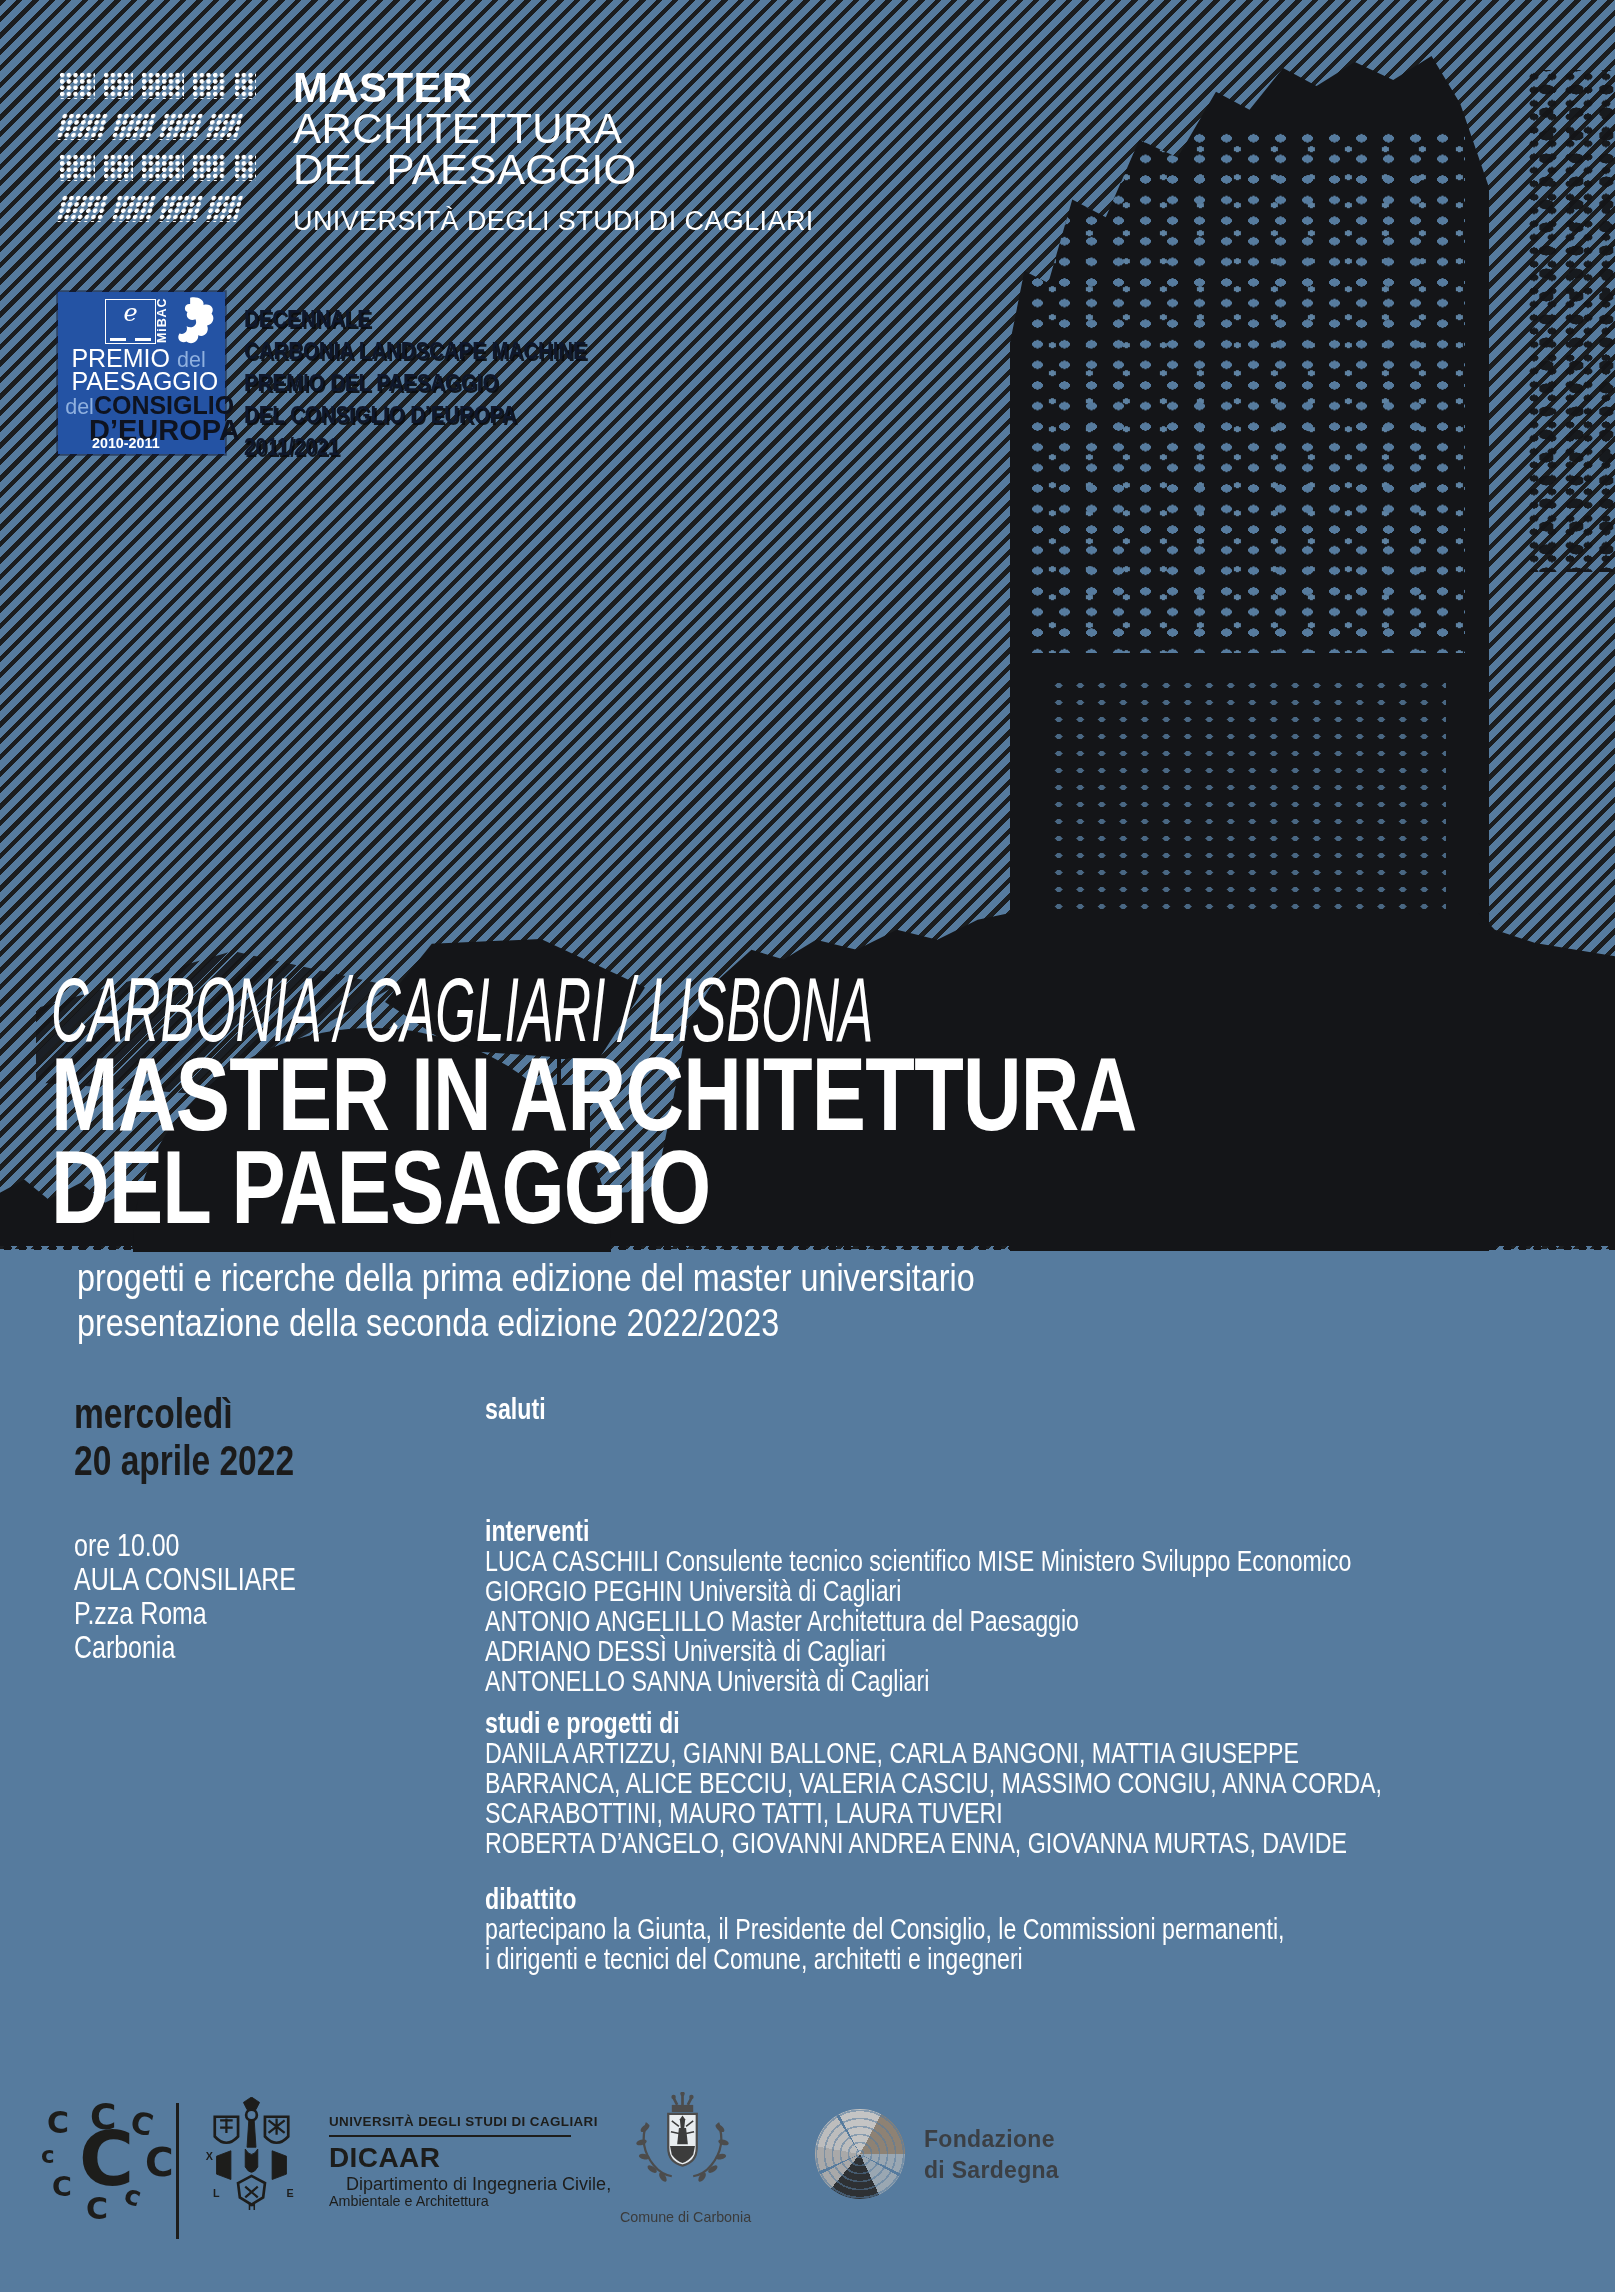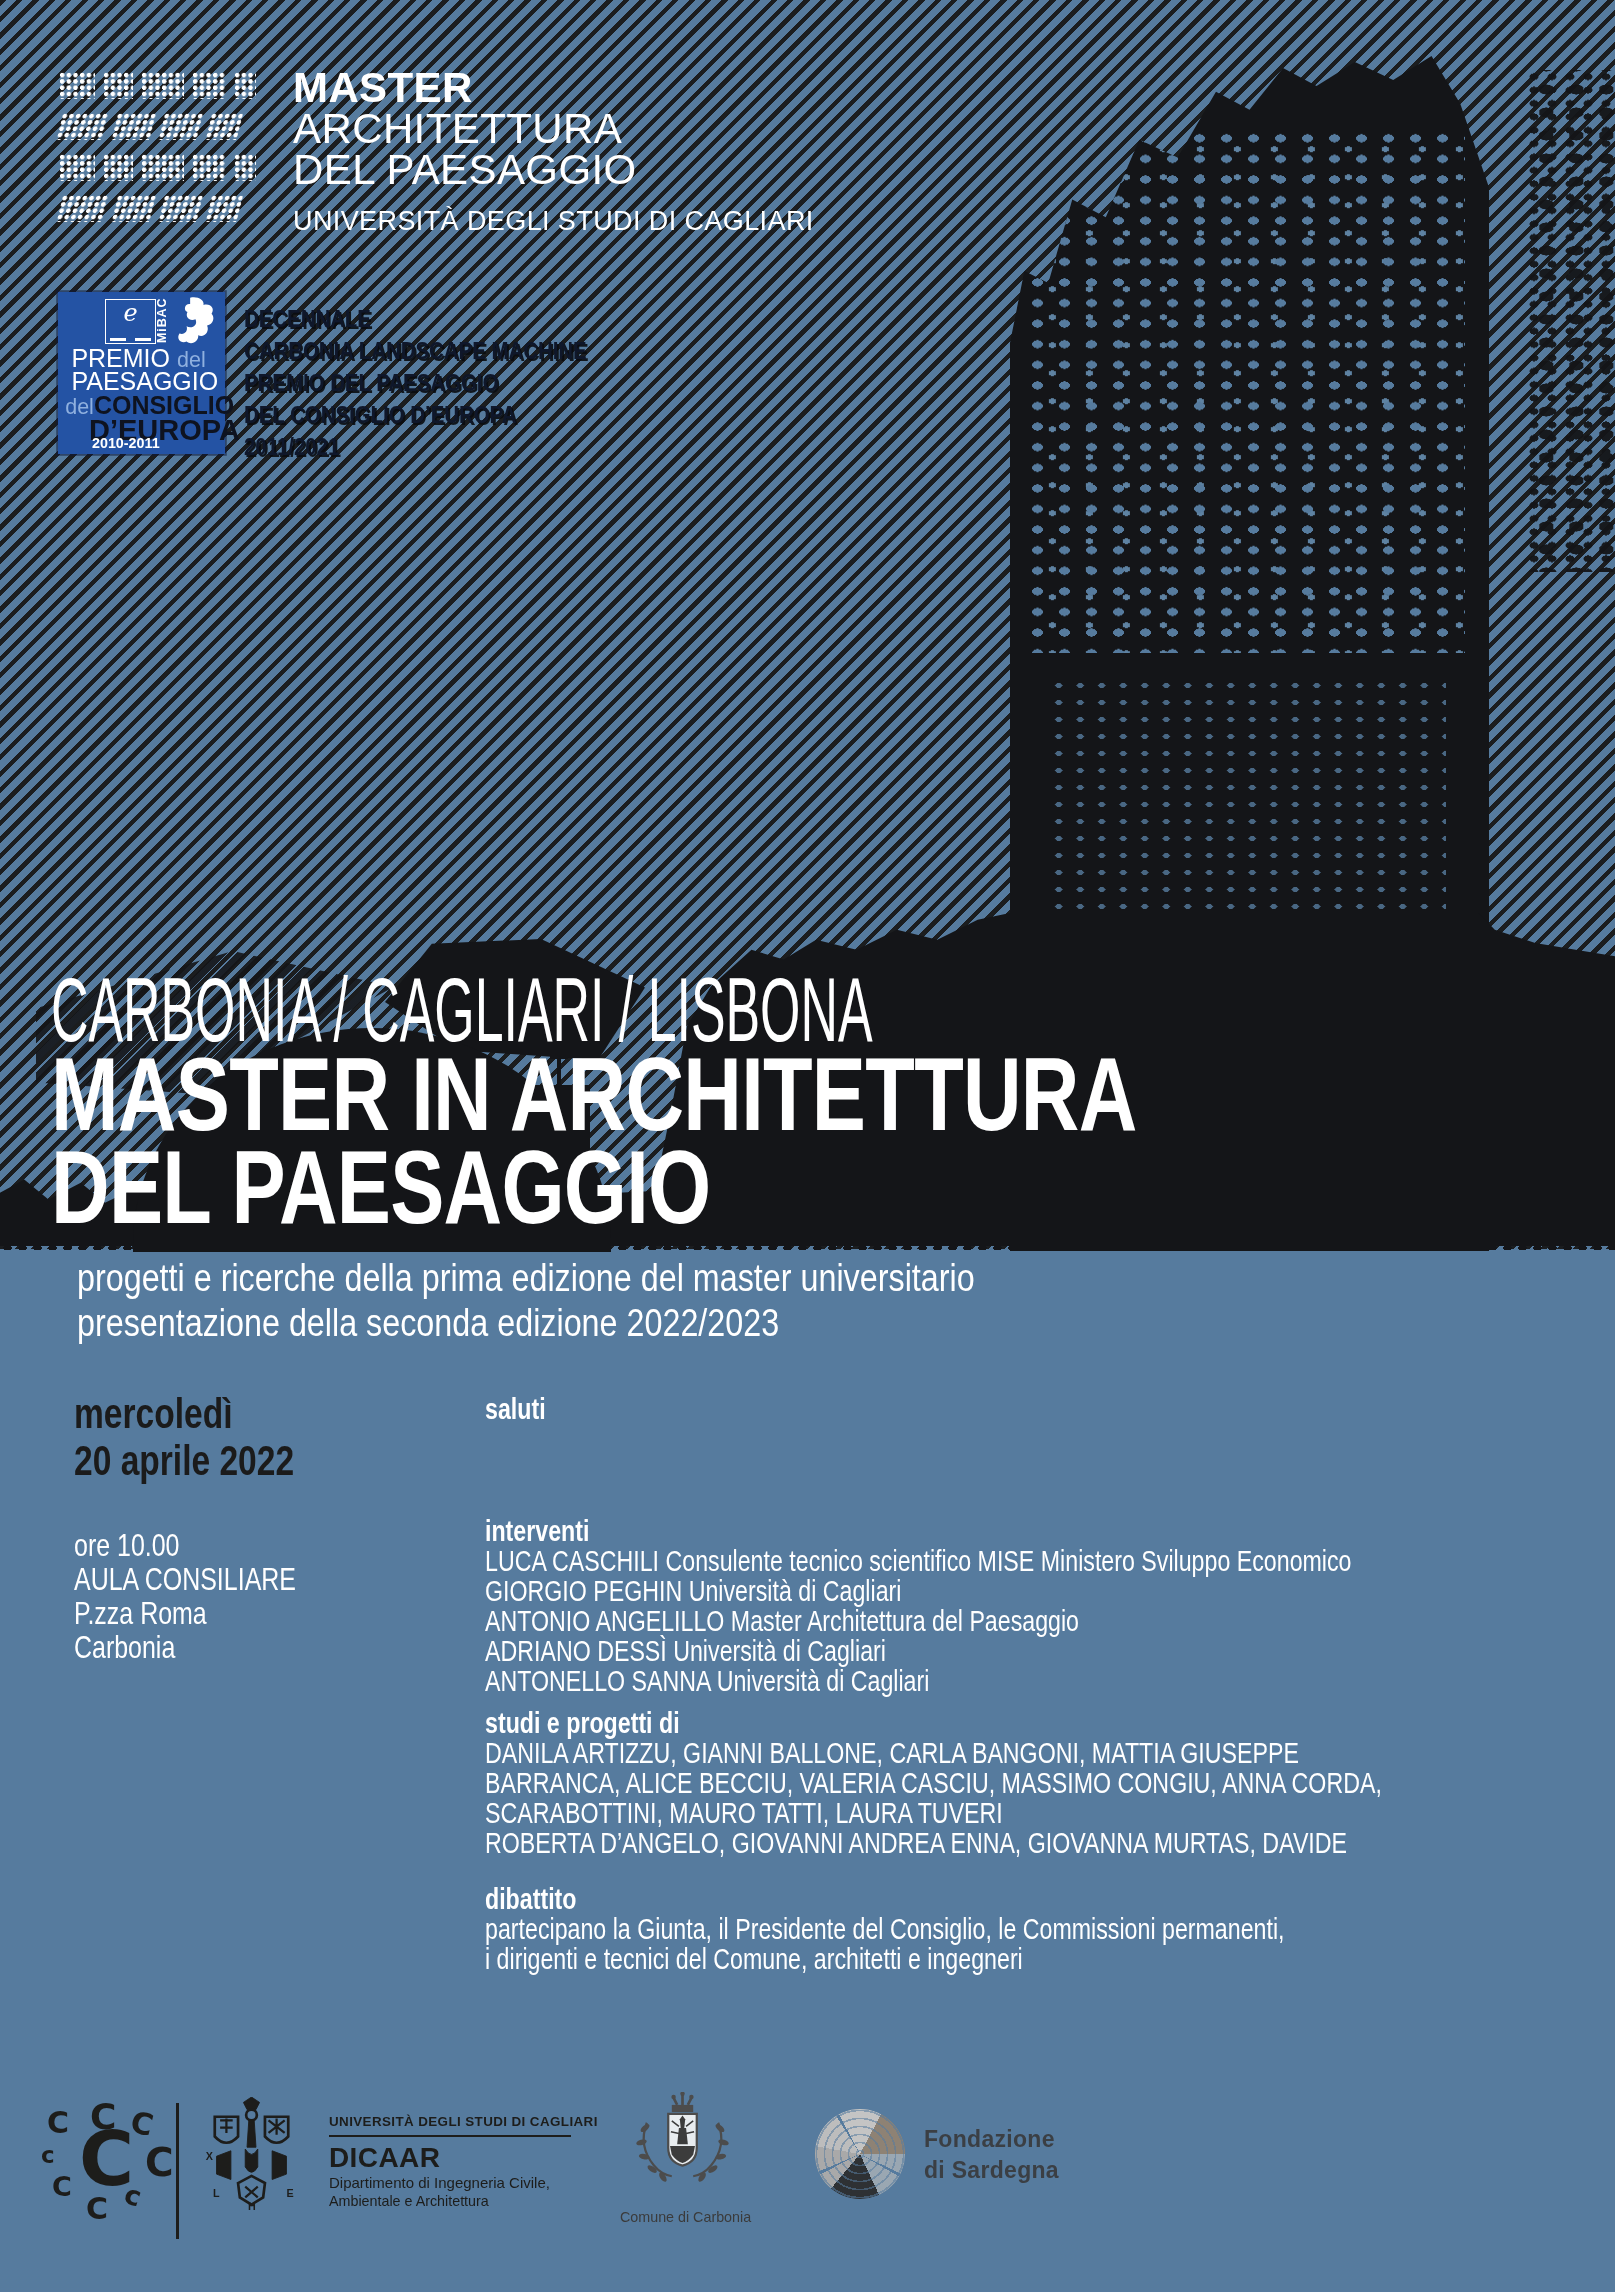--- a/index.html
+++ b/index.html
@@ -82,21 +82,21 @@
   .blob{position:absolute; left:116px; top:3.6px;}
   .b-row{position:absolute; white-space:nowrap;}
   .b-white{color:#fff;} .b-light{color:#8FB0DF;} .b-dark{color:#0E1320; font-weight:bold;}
   .badge-years{position:absolute; left:34px; top:143px; color:#fff; font-weight:bold; font-size:14.3px;}
 
   .award-caption{left:244px; top:303px; color:#0f172a; font-weight:bold; font-size:24px; line-height:32px;
     text-shadow:2.2px 2.2px 0 rgba(10,12,16,.9);}
   .award-caption .pline{height:32px;}
 
   
-  .cities{left:51px; top:964px; color:#fff; font-size:91px; line-height:91px;}
+  .cities{left:51px; top:964px; color:#fff; font-size:91px; line-height:91px;font-style:italic;}
   .t-bold{color:#fff; font-weight:bold; font-size:104px; line-height:97px; letter-spacing:-0.9px;}
   .t1{left:51px; top:1046px;} .t2{left:51px; top:1139px;}
   .subtitle{left:51px; top:1256px; color:#fff; font-size:38px; line-height:45px;}
   .subtitle .pline{height:45px;margin-left:26px;}
 
   
   .ev-date{left:74px; top:1390px; color:#1B1B1B; font-weight:bold; font-size:43px; line-height:47px;}
   .ev-info{left:74px; top:1528px; color:#fff; font-size:32px; line-height:34px;}
 
   
@@ -104,21 +104,21 @@
   .sec-h{font-weight:bold; height:30px;}
   .pline{height:30px;}
 
   
   .f-dark{color:#1D1D1B;}
   .ccluster span{position:absolute; color:#1D1D1B; font-family:"DejaVu Sans", sans-serif; font-weight:bold;}
   .divider{left:176px; top:2103px; width:2.7px; height:136px; background:#1D1D1B;}
   .uni-label{left:329px; top:2114px; font-size:13.4px; font-weight:bold; letter-spacing:0.4px;}
   .uni-rule{left:329px; top:2135px; width:242px; height:1.8px; background:#1D1D1B;}
   .dicaar{left:329px; top:2142px; font-size:28px; font-weight:900; letter-spacing:0.4px;}
-  .dept1{left:329px; top:2174px; font-size:15px;}
+  .dept1{left:346px; top:2174px; font-size:18px;}
   .dept2{left:329px; top:2193px; font-size:14.3px;}
   .comune-label{left:620px; top:2209px; width:125px; text-align:center; font-size:14.3px; color:#3B3B3B;}
   .fond-circle{left:815px; top:2109px; width:90px; height:90px; border-radius:50%;
     background:
       repeating-radial-gradient(circle at 50% 50%, rgba(86,123,158,0) 0 2.7px, rgba(86,123,158,.55) 2.7px 4.5px, rgba(86,123,158,0) 4.5px 8px),
       conic-gradient(from -30deg, #C4C4C4 0 58deg, #8E8274 58deg 120deg, #9AA7B2 120deg 185deg,
         #2E3134 185deg 250deg, #A9A9A9 250deg 310deg, #BDBDBD 310deg 360deg);}
   .fond-gap{position:absolute; inset:0; border-radius:50%;
     background:conic-gradient(from -32deg, #567B9E 0 4deg, rgba(0,0,0,0) 4deg 148deg,
       #567B9E 148deg 152deg, rgba(0,0,0,0) 152deg 275deg, #567B9E 275deg 279deg, rgba(0,0,0,0) 279deg 360deg);}

